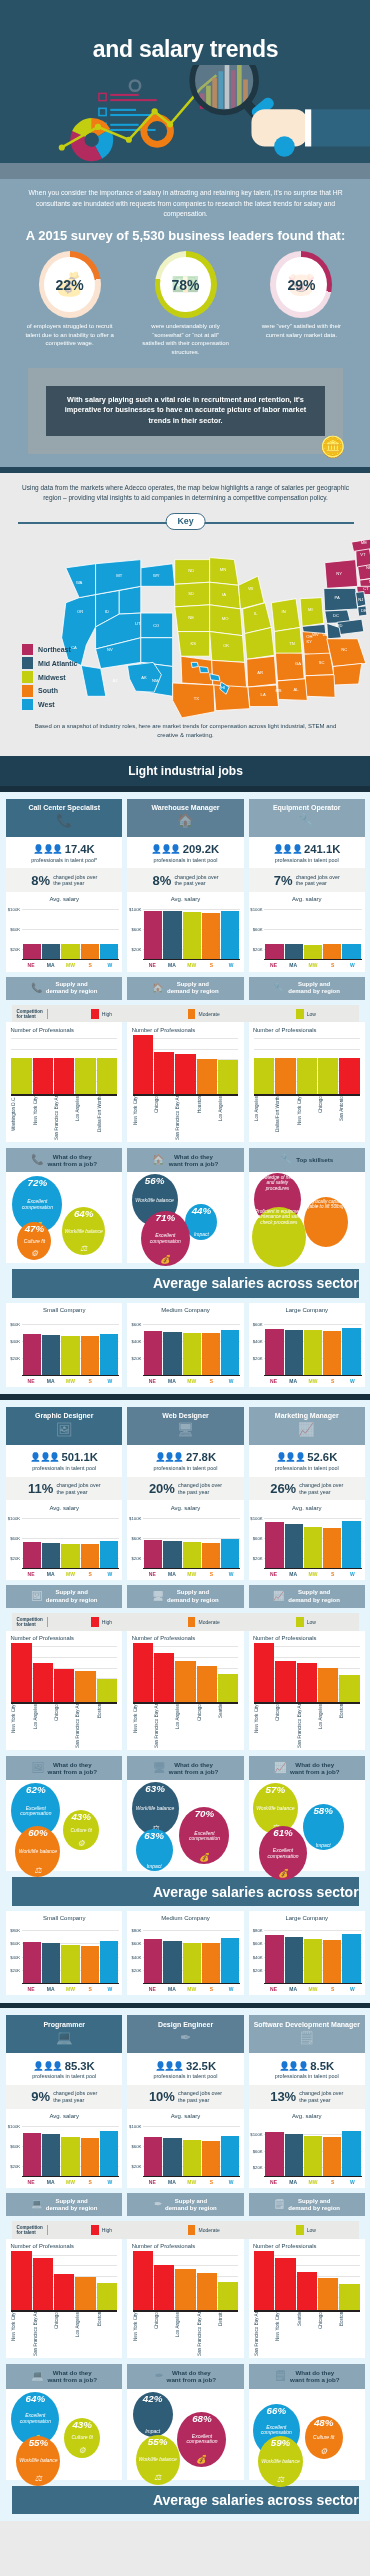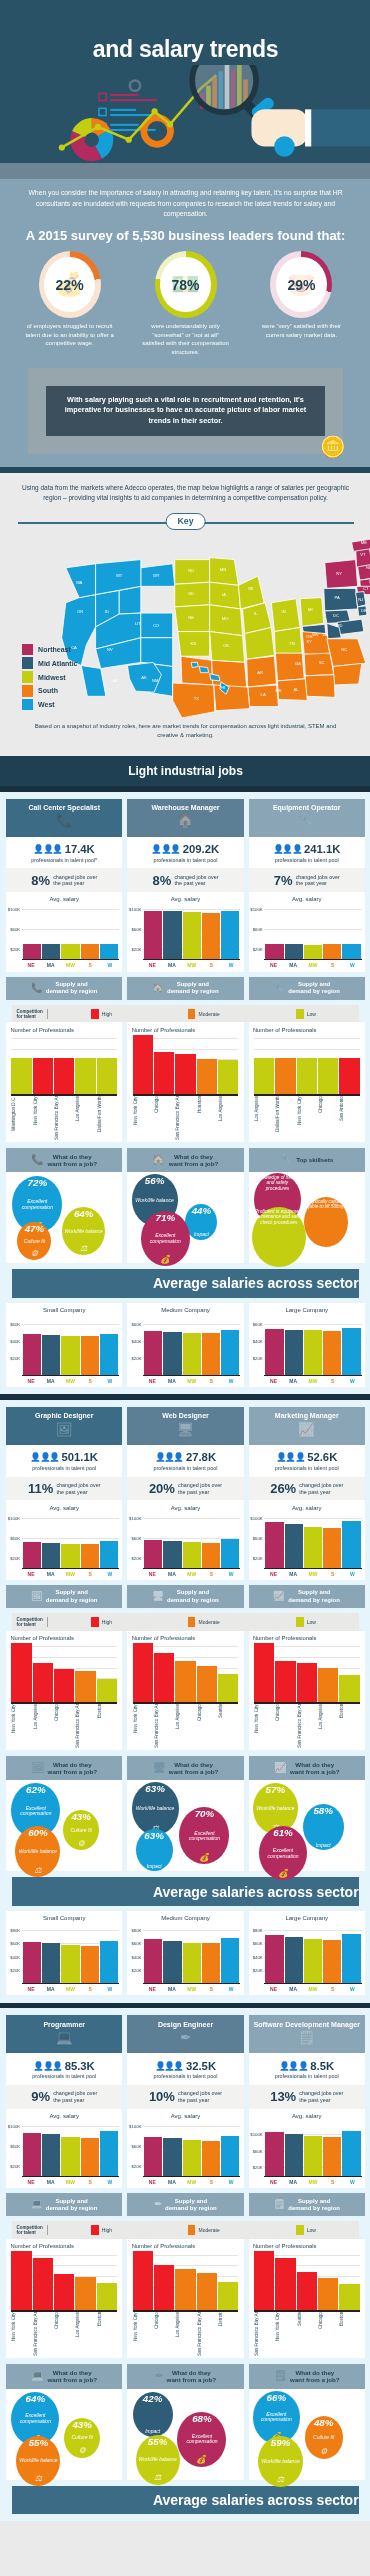--- a/index.html
+++ b/index.html
@@ -1617,21 +1617,21 @@
       <span style="font-size:8.2px;opacity:.85">⚖</span>
     </div>
             </div>
         </div>
         <div class="col3">
           <div class="bub-head">
             <span class="ic">🗒</span>
             <span>What do they<br>want from a job?</span>
           </div>
           <div class="bubbles">
-    <div class="bub" style="left:4.1px;top:2px;width:47px;height:53px;background:#159fd8">
+    <div class="bub" style="left:4.1px;top:15px;width:47px;height:53px;background:#159fd8">
       <span class="p">66%</span>
       <span class="l">Excellent compensation</span>
       <span style="font-size:8.2px;opacity:.85">💰</span>
     </div>
     <div class="bub" style="left:56px;top:27px;width:38px;height:43px;background:#f07c14">
       <span class="p">48%</span>
       <span class="l">Culture fit</span>
       <span style="font-size:8.2px;opacity:.85">⚙</span>
     </div>
     <div class="bub" style="left:9.3px;top:47px;width:45px;height:51px;background:#c3ce10">

